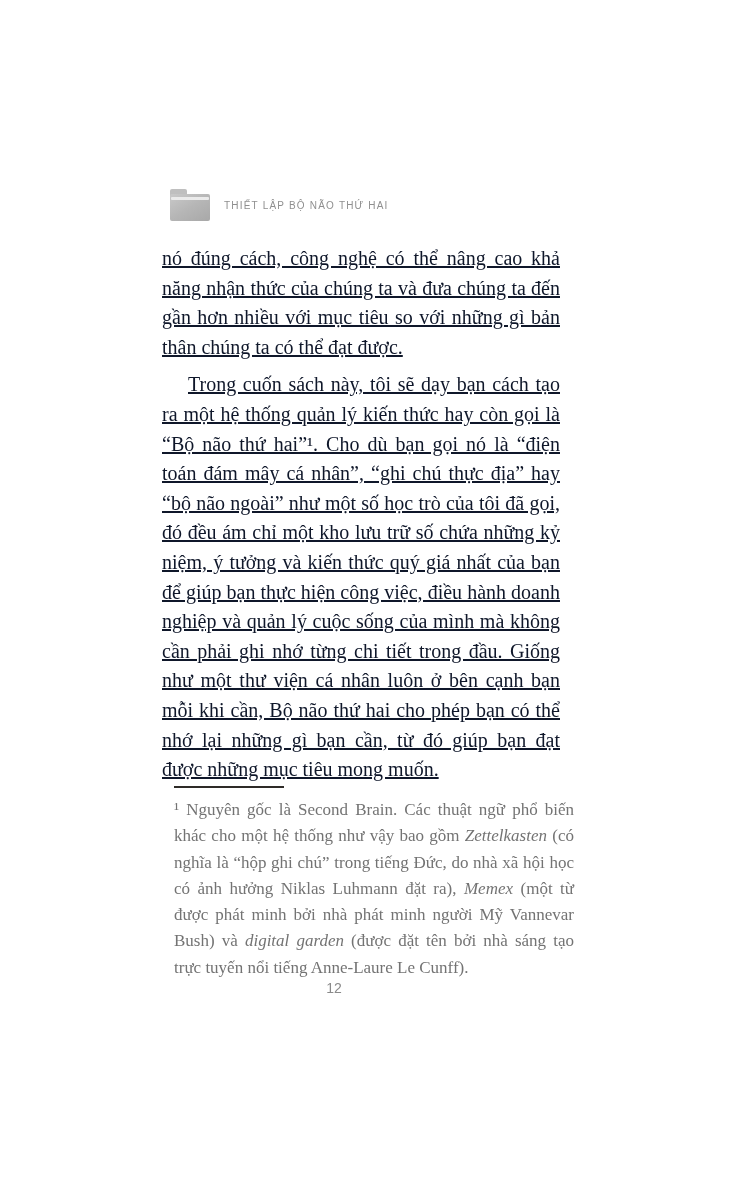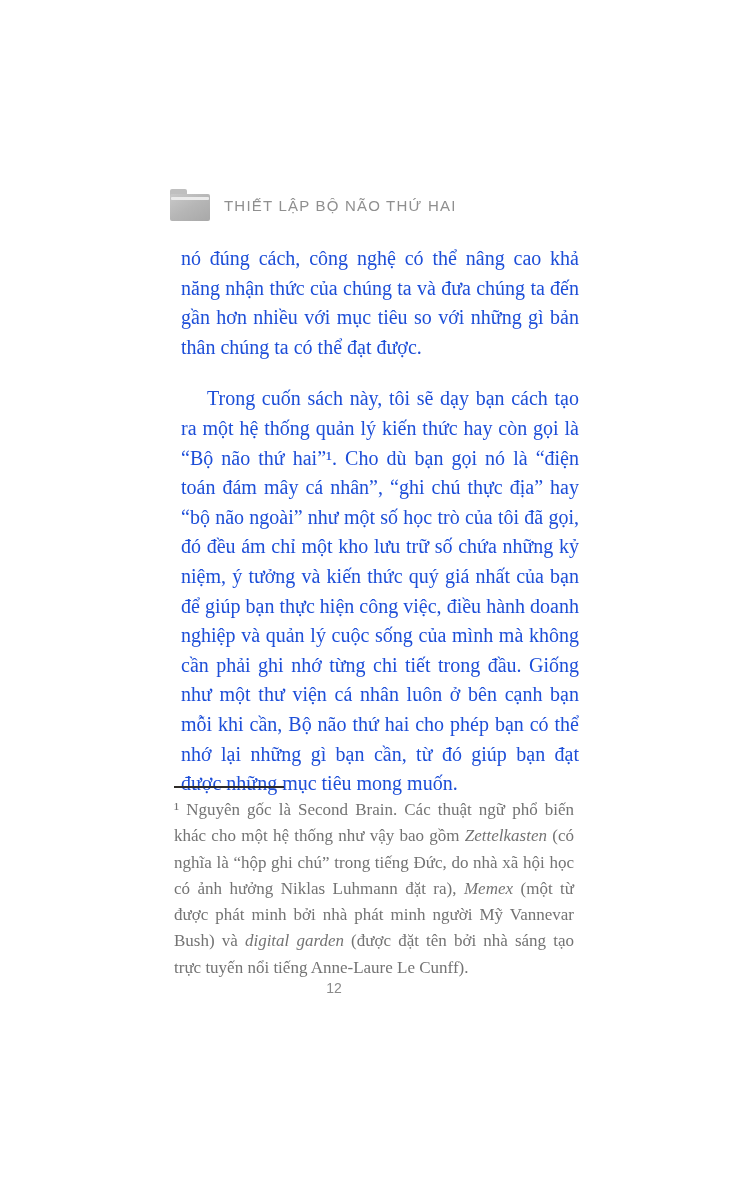--- a/index.html
+++ b/index.html
@@ -36,43 +36,44 @@
     border-radius: 2px;
   }
   .folder-strip {
     position: absolute; left: 1px; top: 8px;
     width: 38px; height: 3px;
     background: #ebebeb;
     border-radius: 1px;
   }
   .running-head-label {
     font-family: "Liberation Sans", sans-serif;
-    font-size: 15px;
+    font-size: 10px;
     letter-spacing: 1.2px;
     color: #8f8f8f;
     white-space: nowrap;
   }
 
   
   .text-column {
     position: absolute;
-    left: 181px;
+    left: 162px;
     top: 244px;
     width: 398px;
-    color: #1d4ed8;
+    color: #0f172a;
+    text-decoration: underline;
   }
   .para {
     margin: 0;
     font-size: 20px;
     line-height: 29.6px;
     text-align: justify;
     text-justify: inter-word;
   }
   .para.indented {
-    margin-top: 22px;
+    margin-top: 8px;
     text-indent: 26px;
   }
 
   
   .footnote-block {
     position: absolute;
     left: 174px;
     top: 786px;
     width: 400px;
     color: #737373;

